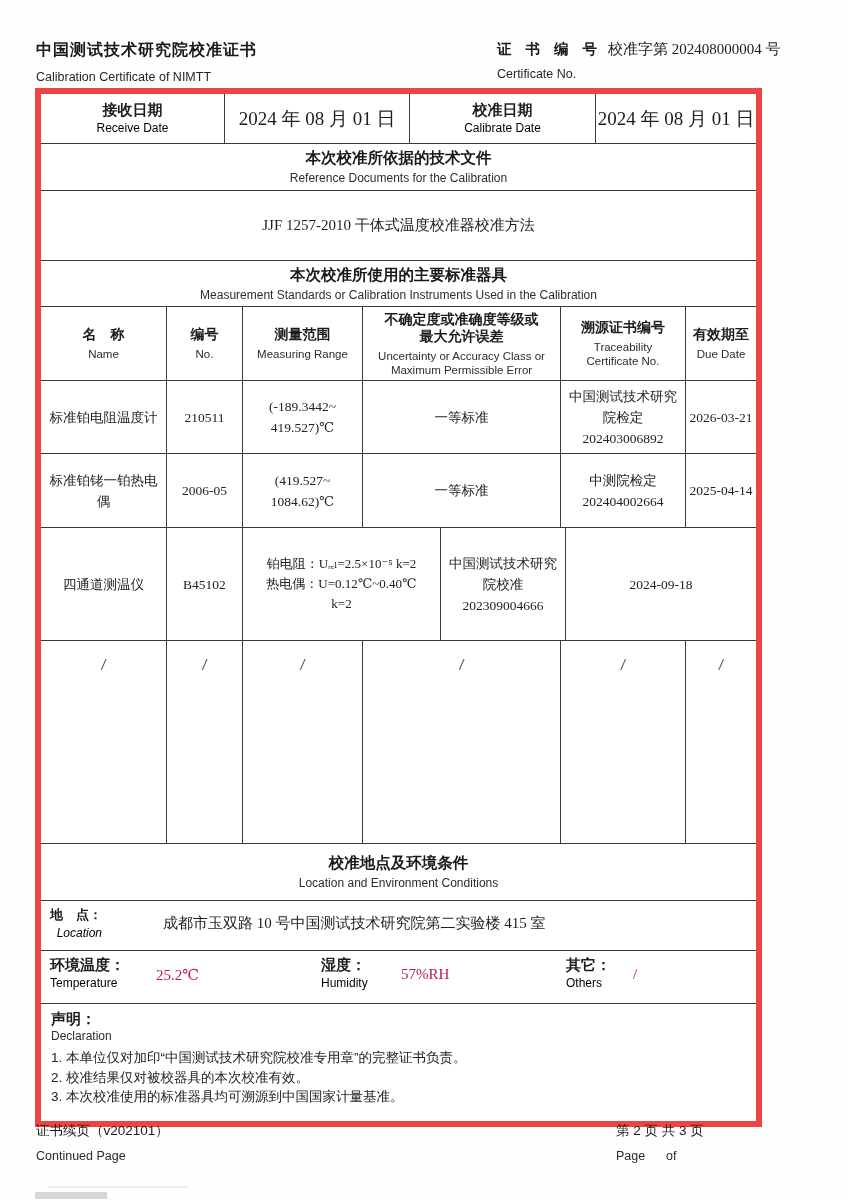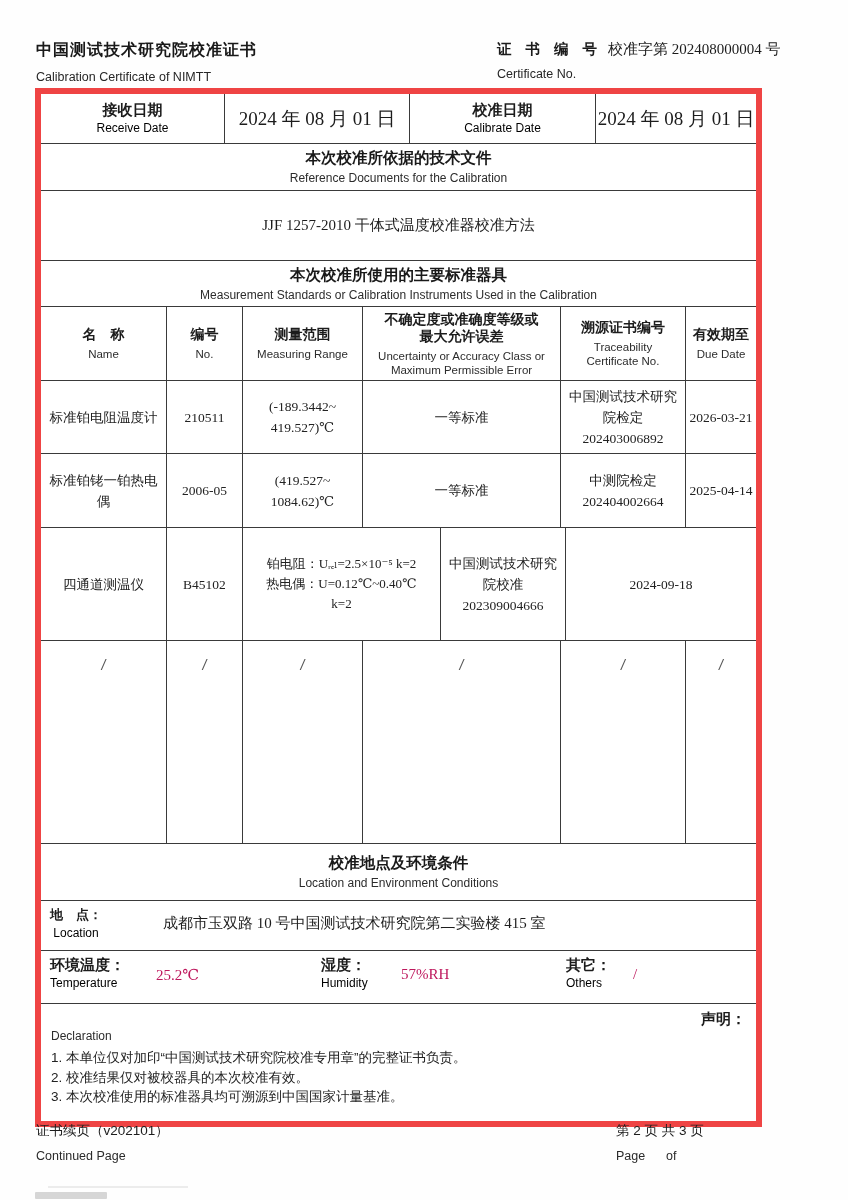--- a/index.html
+++ b/index.html
@@ -70,21 +70,21 @@
   .loc-row { position:relative; display:block; }
   .loc-label { position:absolute; left:9px; top:5px; text-align:left; }
   .loc-label .lbl-zh { font-size:13px; }
   .loc-value { position:absolute; left:122px; top:13px; font-size:15px; color:#1d1d1d; }
   .env-row { position:relative; display:block; }
   .env-g { position:absolute; top:5px; text-align:left; }
   .env-val { position:absolute; top:15px; font-size:15px; color:#be185d; }
 
   
   .decl-row { display:block; text-align:left; padding:5px 10px; }
-  .decl-zh { font-size:15px; font-weight:600; color:#1a1a1a; line-height:19px;text-align:right; }
+  .decl-zh { font-size:15px; font-weight:600; color:#1a1a1a; line-height:19px; }
   .decl-en { font-size:12px; color:#2c2c2c; line-height:16px; margin-bottom:4px; }
   .decl-item { font-size:13.5px; color:#222; line-height:19.5px; }
 
   
   .ftr { position:absolute; left:36px; right:36px; top:1122px; }
   .ftr-left { position:absolute; left:0; top:0; }
   .ftr-right { position:absolute; left:580px; top:0; }
   .ftr-zh { font-size:13.5px; color:#1d1d1d; }
   .ftr-en { font-size:12.5px; color:#2a2a2a; margin-top:9px; }
 
@@ -273,21 +273,21 @@
     <div class="row r-lochead">
       <div class="cell fullcell">
         <div class="sec-zh hei">校准地点及环境条件</div>
         <div class="sec-en en">Location and Environment Conditions</div>
       </div>
     </div>
 
     <div class="row r-loc loc-row">
       <div class="loc-label">
         <div class="lbl-zh hei" style="text-align:left;">地　点：</div>
-        <div class="lbl-en en" style="text-align:center;">Location</div>
+        <div class="lbl-en en" style="text-align:right;font-style:italic;">Location</div>
       </div>
       <div class="loc-value song">成都市玉双路 10 号中国测试技术研究院第二实验楼 415 室</div>
     </div>
 
     <div class="row r-env env-row">
       <div class="env-g" style="left:9px;">
         <div class="lbl-zh hei" style="text-align:right;">环境温度：</div>
         <div class="lbl-en en" style="text-align:left;">Temperature</div>
       </div>
       <div class="env-val song" style="left:115px;">25.2℃</div>

